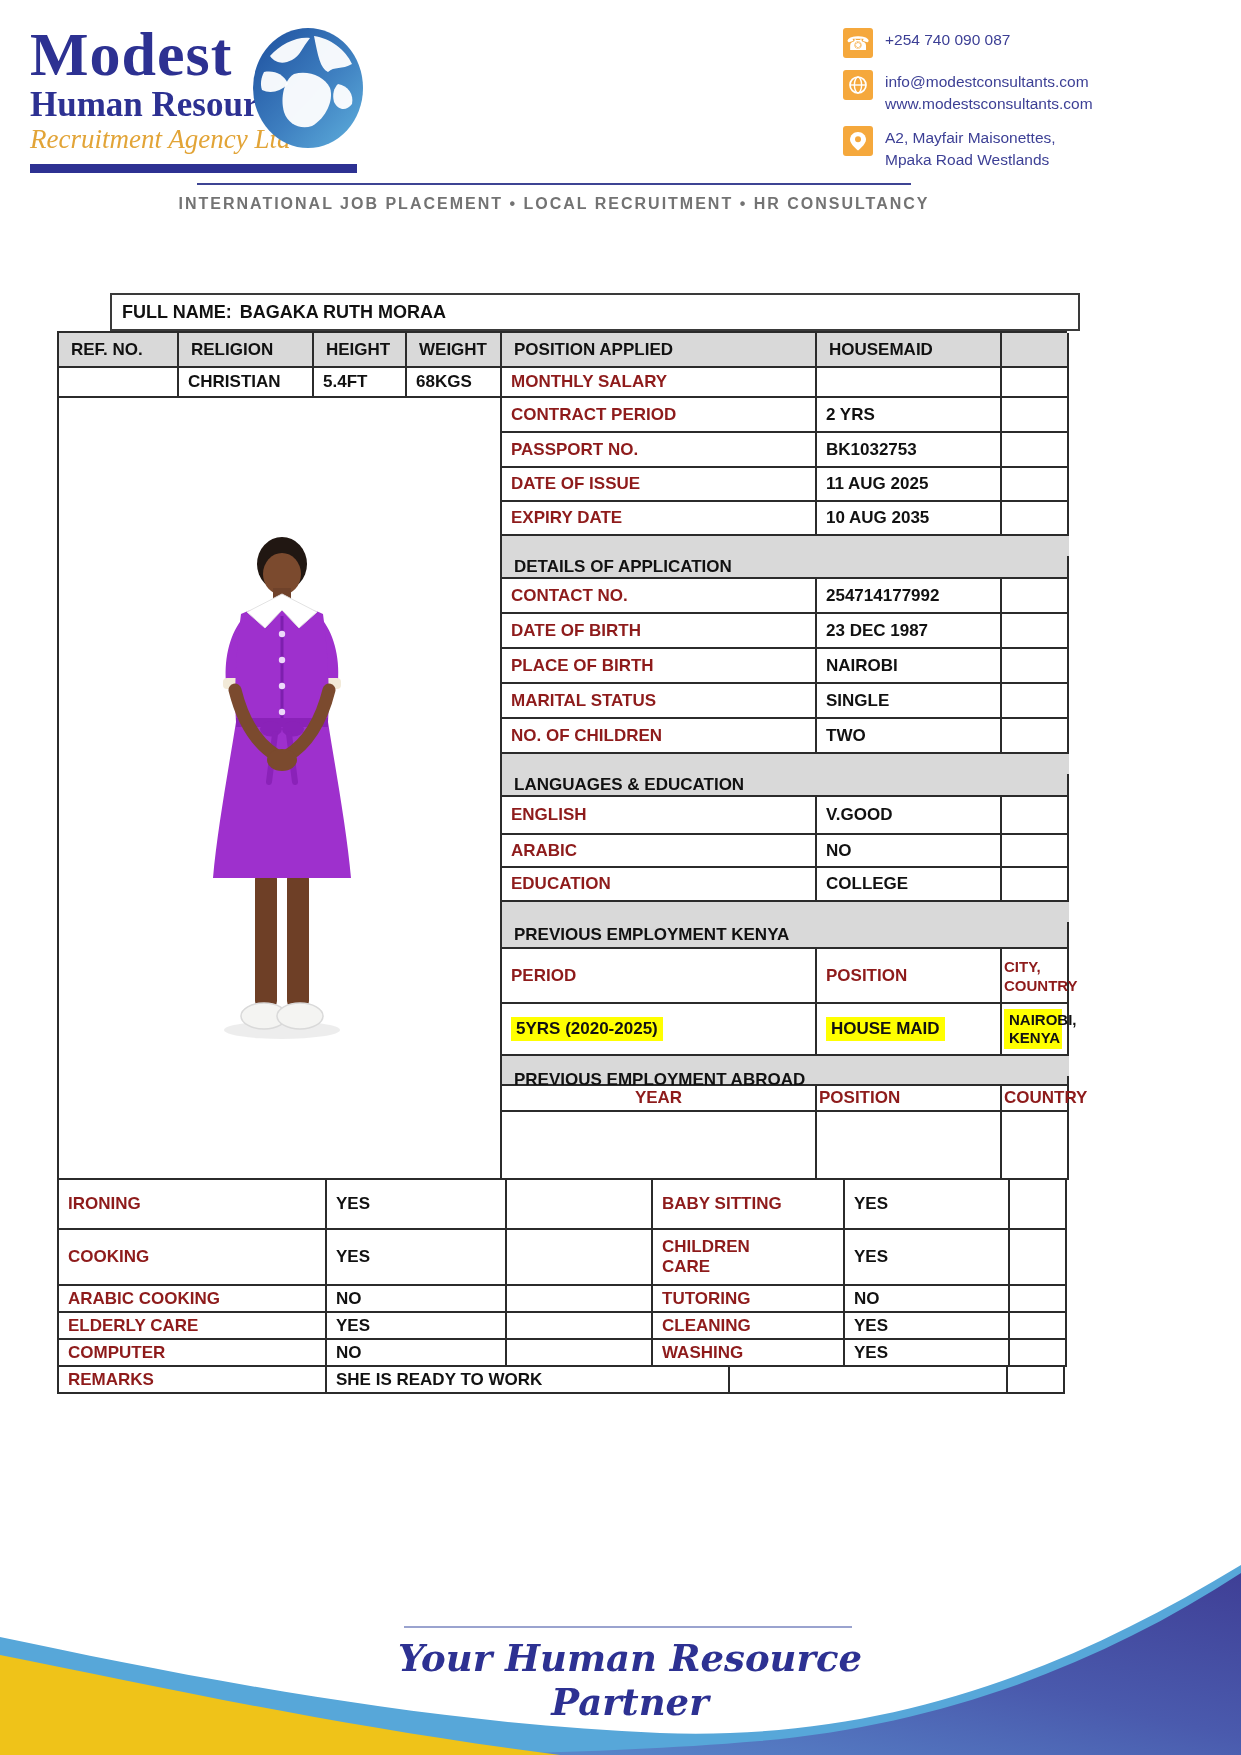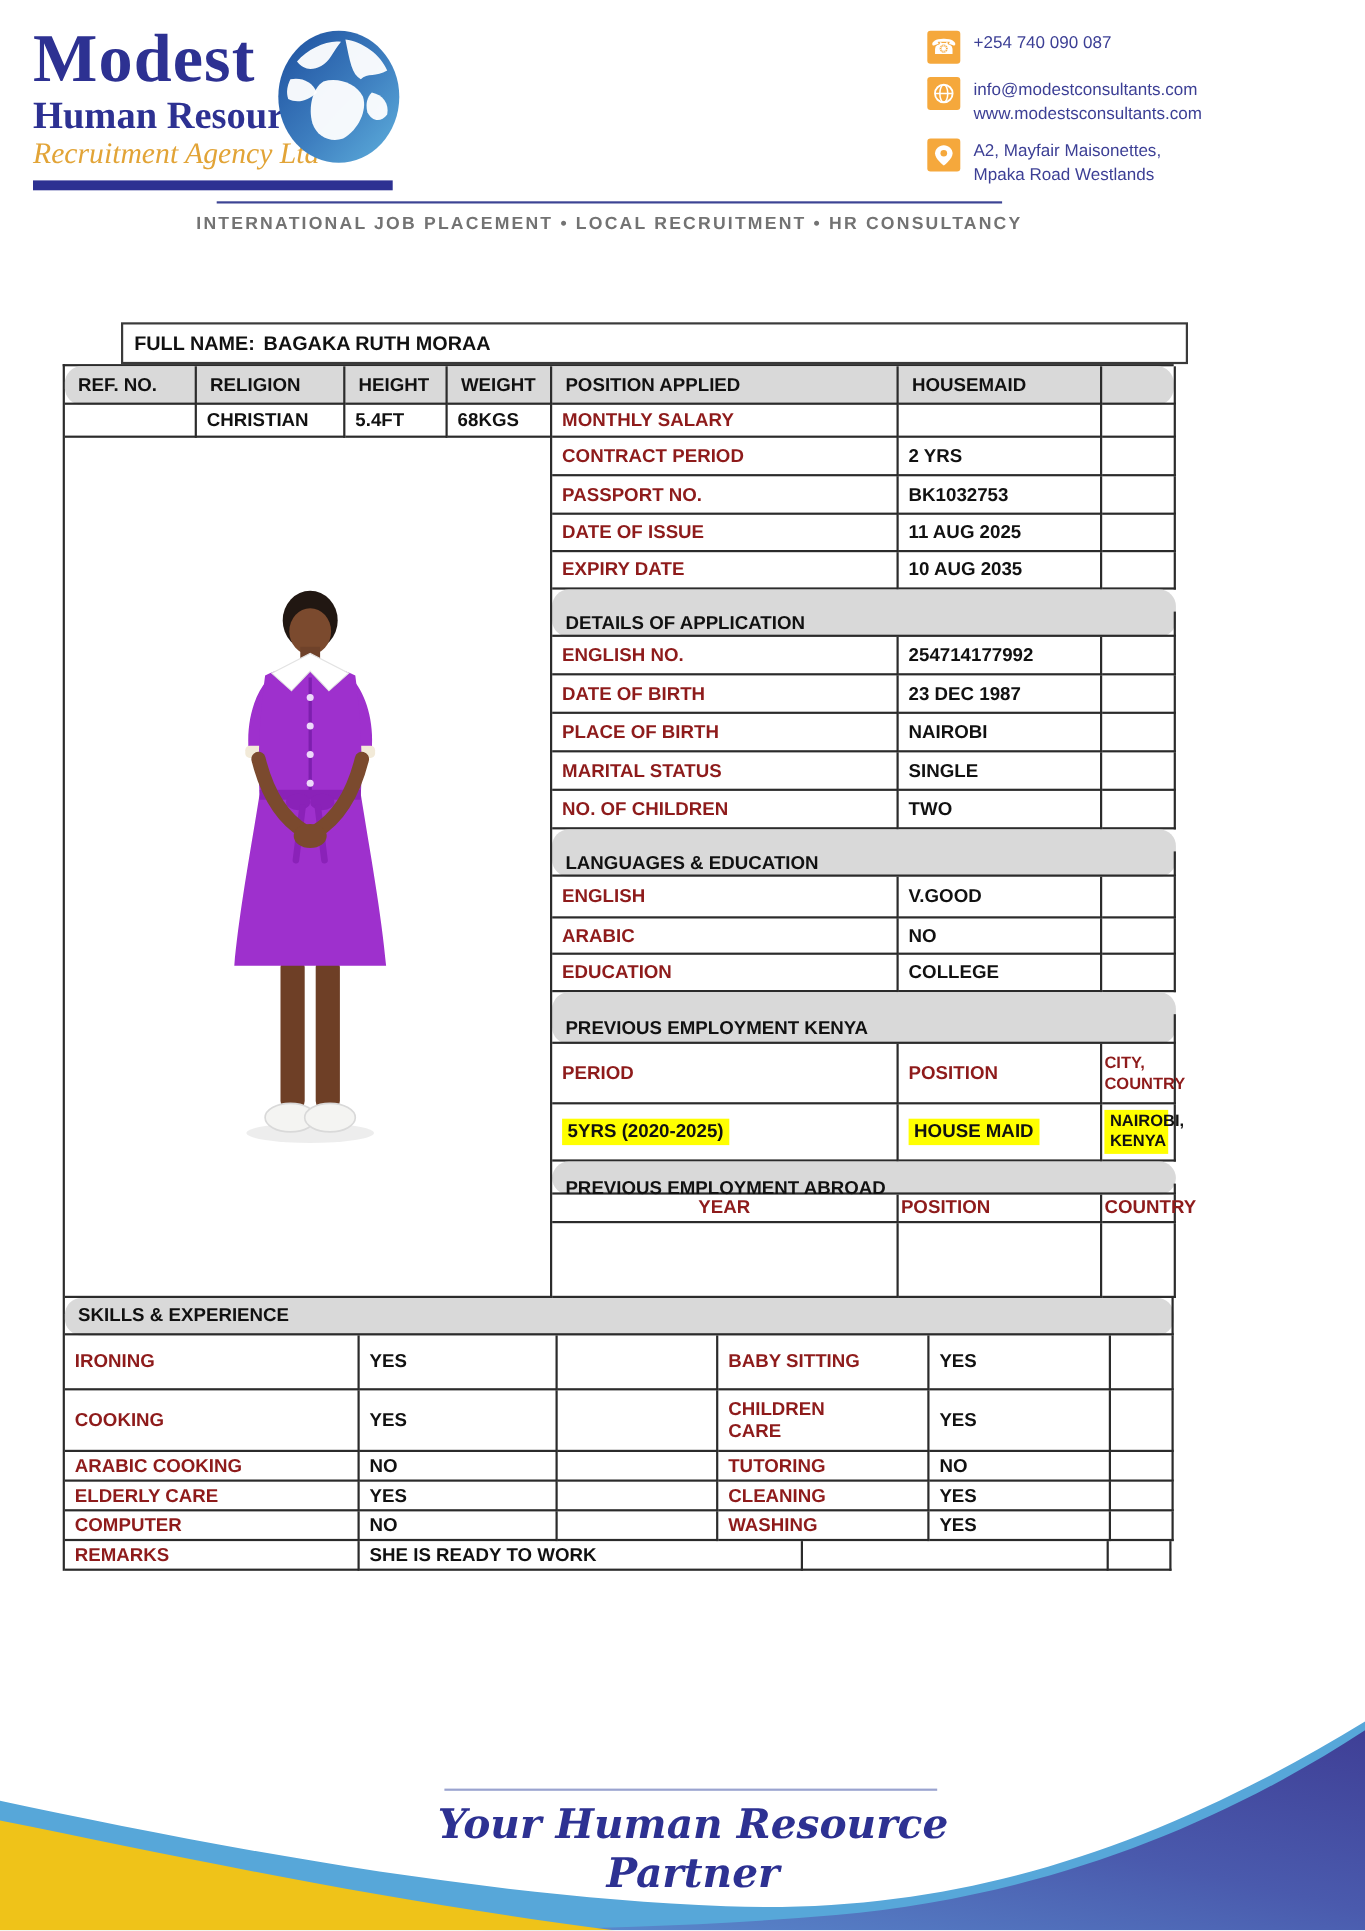--- a/index.html
+++ b/index.html
@@ -27,21 +27,21 @@
              font-size:16px; font-weight:bold; letter-spacing:2px; color:#737373; }
   
   .name-box { position:absolute; left:110px; top:293px; width:970px; height:38px;
               border:2px solid #3a3a3a; display:flex; align-items:center; padding-left:10px;
               font-size:18px; font-weight:bold; color:#111; }
   .name-box span { margin-right:8px; white-space:nowrap; }
   
   .tbl { position:absolute; left:57px; top:331px; width:1010px;
          border-left:2px solid #2b2b2b; border-top:2px solid #2b2b2b;
          font-weight:bold; font-size:17px; }
-  .trow { display:flex; width:100%;border-radius:15px; }
+  .trow { display:flex; width:100%; }
   .cell { border-right:2px solid #2b2b2b; border-bottom:2px solid #2b2b2b;
           display:flex; align-items:center; padding-left:9px; overflow:visible; }
   .band { background:#d9d9d9; }
   .band .cell { padding-left:12px; color:#111; }
   .lbl { color:#8e1b1b; }
   .val { color:#111; }
   .tbody { display:flex; height:782px; }
   .photo-cell { width:443px; flex:0 0 auto; border-right:2px solid #2b2b2b; border-bottom:2px solid #2b2b2b; position:relative; }
   .rstack { width:567px; flex:0 0 auto; display:flex; flex-direction:column; }
   .w-label { width:315px; flex:0 0 auto; }
@@ -221,21 +221,21 @@
         <div class="trow" style="height:34px">
             <div class="cell w-label lbl">EXPIRY DATE</div>
             <div class="cell w-value val">10 AUG 2035</div>
             <div class="cell w-end"></div>
           </div>
 
         <div class="trow band" style="height:43px">
             <div class="cell w-full">DETAILS OF APPLICATION</div>
           </div>
         <div class="trow" style="height:35px">
-            <div class="cell w-label lbl">ENGLISH NO.</div>
+            <div class="cell w-label lbl">CONTACT NO.</div>
             <div class="cell w-value val">254714177992</div>
             <div class="cell w-end"></div>
           </div>
         <div class="trow" style="height:35px">
             <div class="cell w-label lbl">DATE OF BIRTH</div>
             <div class="cell w-value val">23 DEC 1987</div>
             <div class="cell w-end"></div>
           </div>
         <div class="trow" style="height:35px">
             <div class="cell w-label lbl">PLACE OF BIRTH</div>
@@ -303,23 +303,20 @@
           <div class="cell w-end lbl tight">COUNTRY</div>
         </div>
         <div class="trow" style="flex:1">
           <div class="cell w-label"></div>
           <div class="cell w-value"></div>
           <div class="cell w-end"></div>
         </div>
       </div>
     </div>
 
-    <div class="trow band" style="height:34px">
-        <div class="cell" style="width:100%">SKILLS &amp; EXPERIENCE</div>
-      </div>
 
     <div class="trow" style="height:50px">
       <div class="cell s1 lbl">IRONING</div>
       <div class="cell s2 val">YES</div>
       <div class="cell s3"></div>
       <div class="cell s4 lbl">BABY SITTING</div>
       <div class="cell s5 val">YES</div>
       <div class="cell s6"></div>
     </div>
     <div class="trow" style="height:56px">

